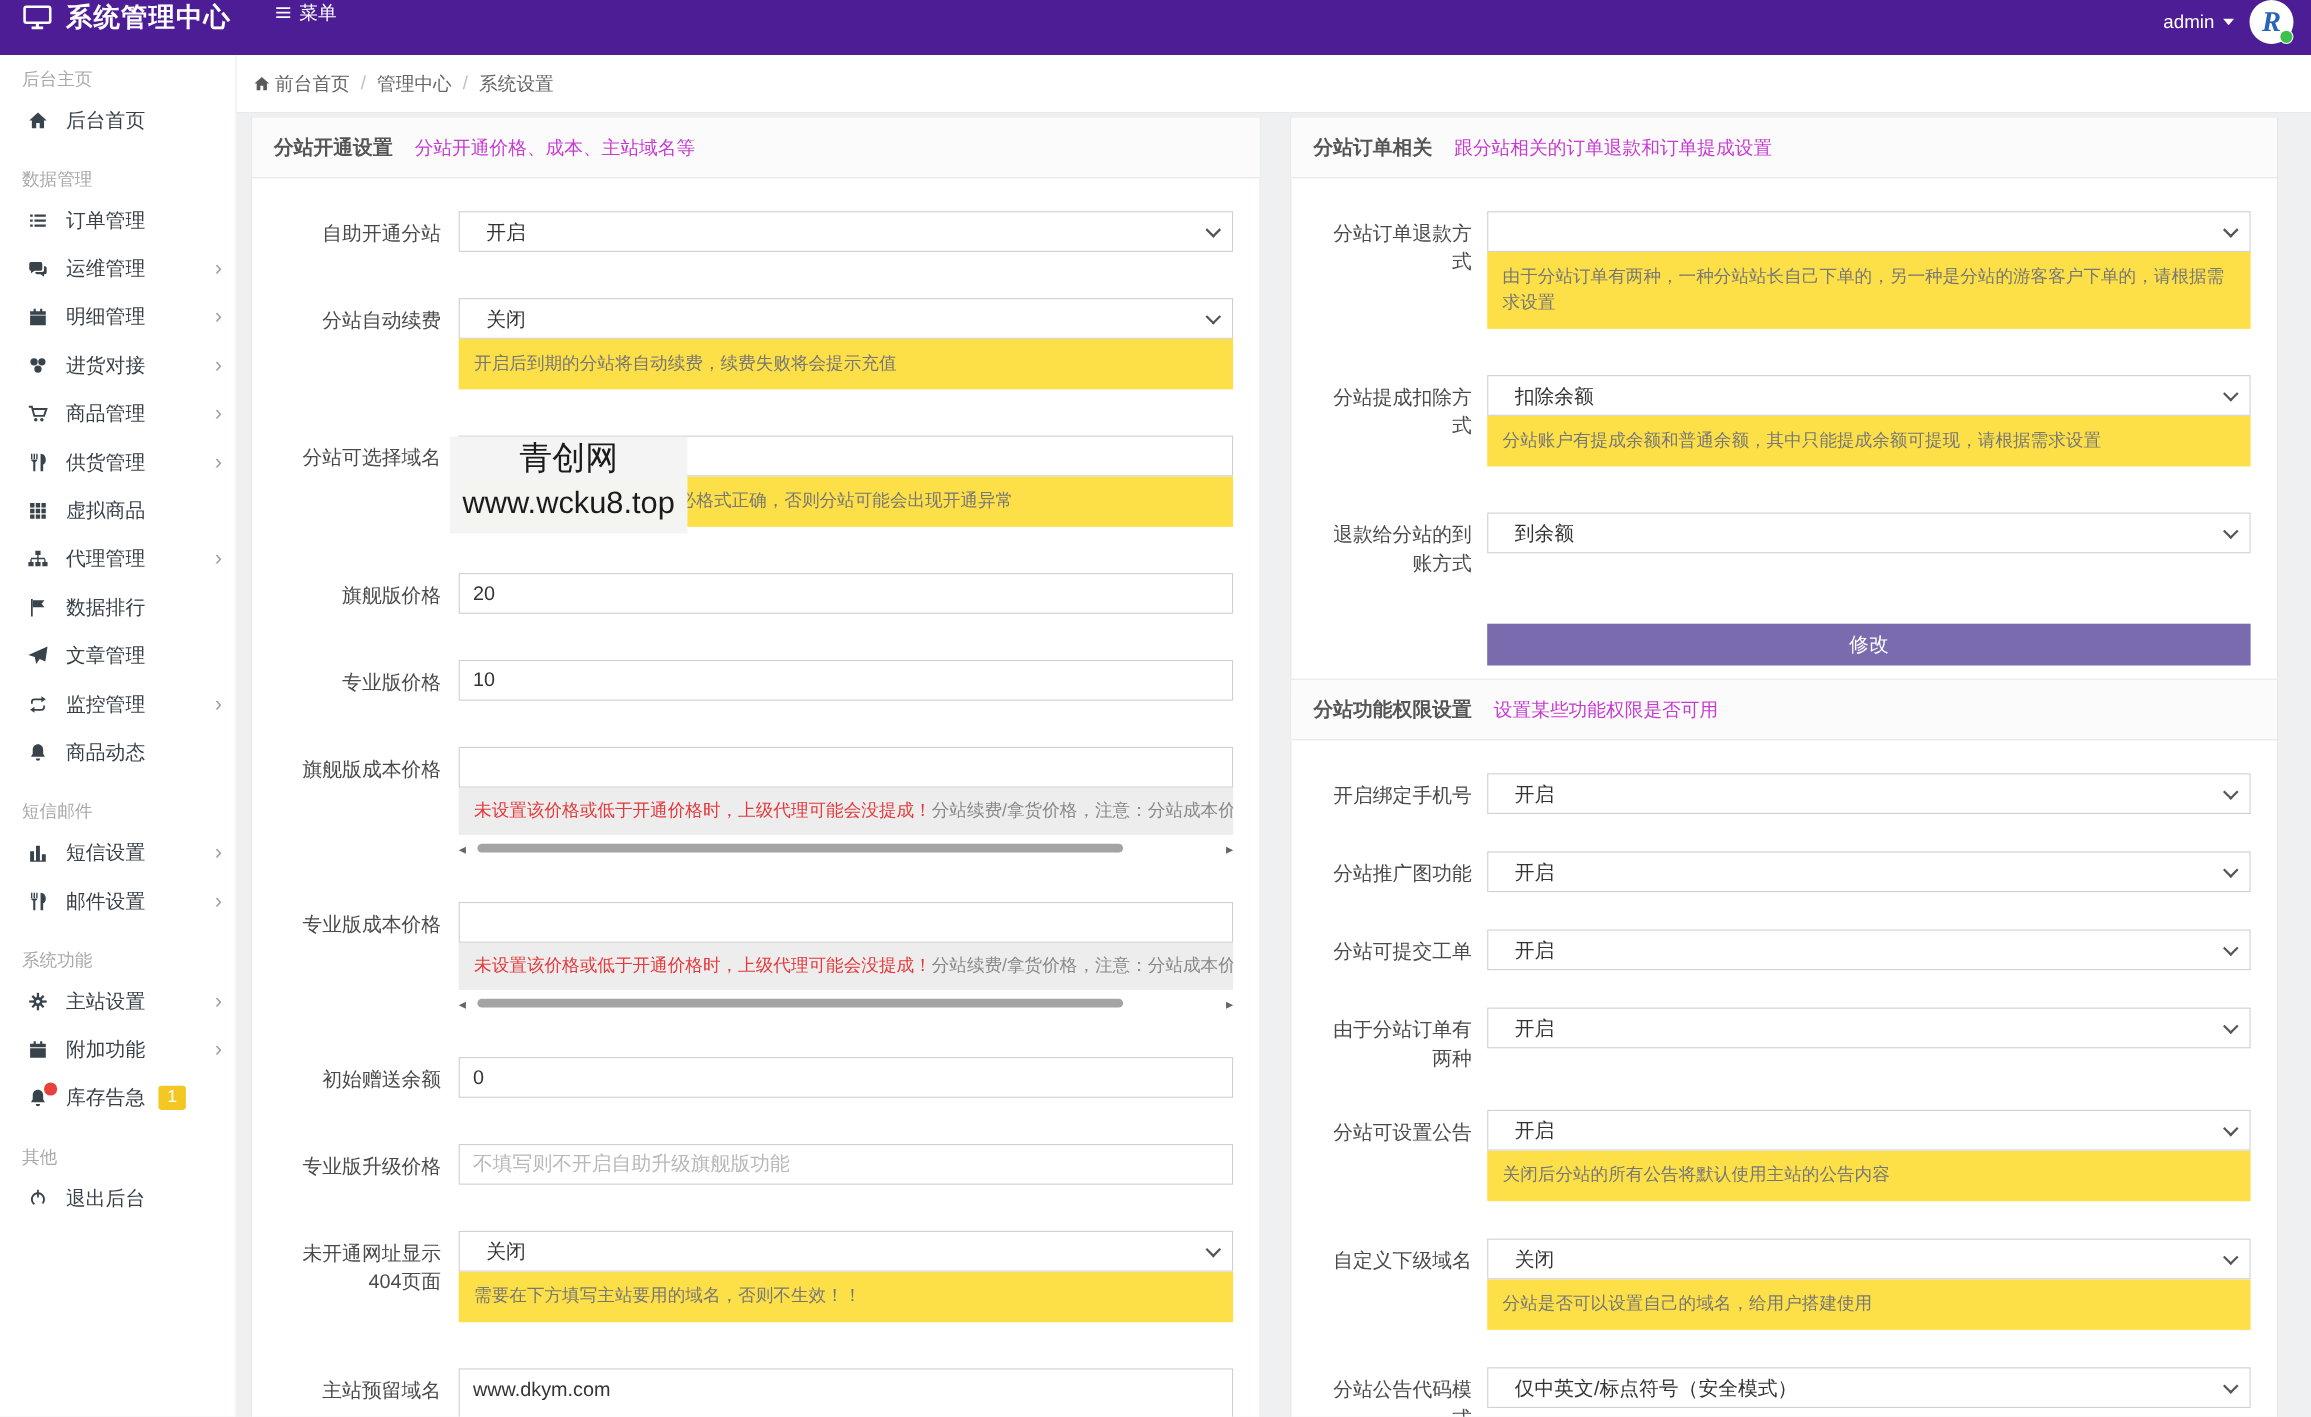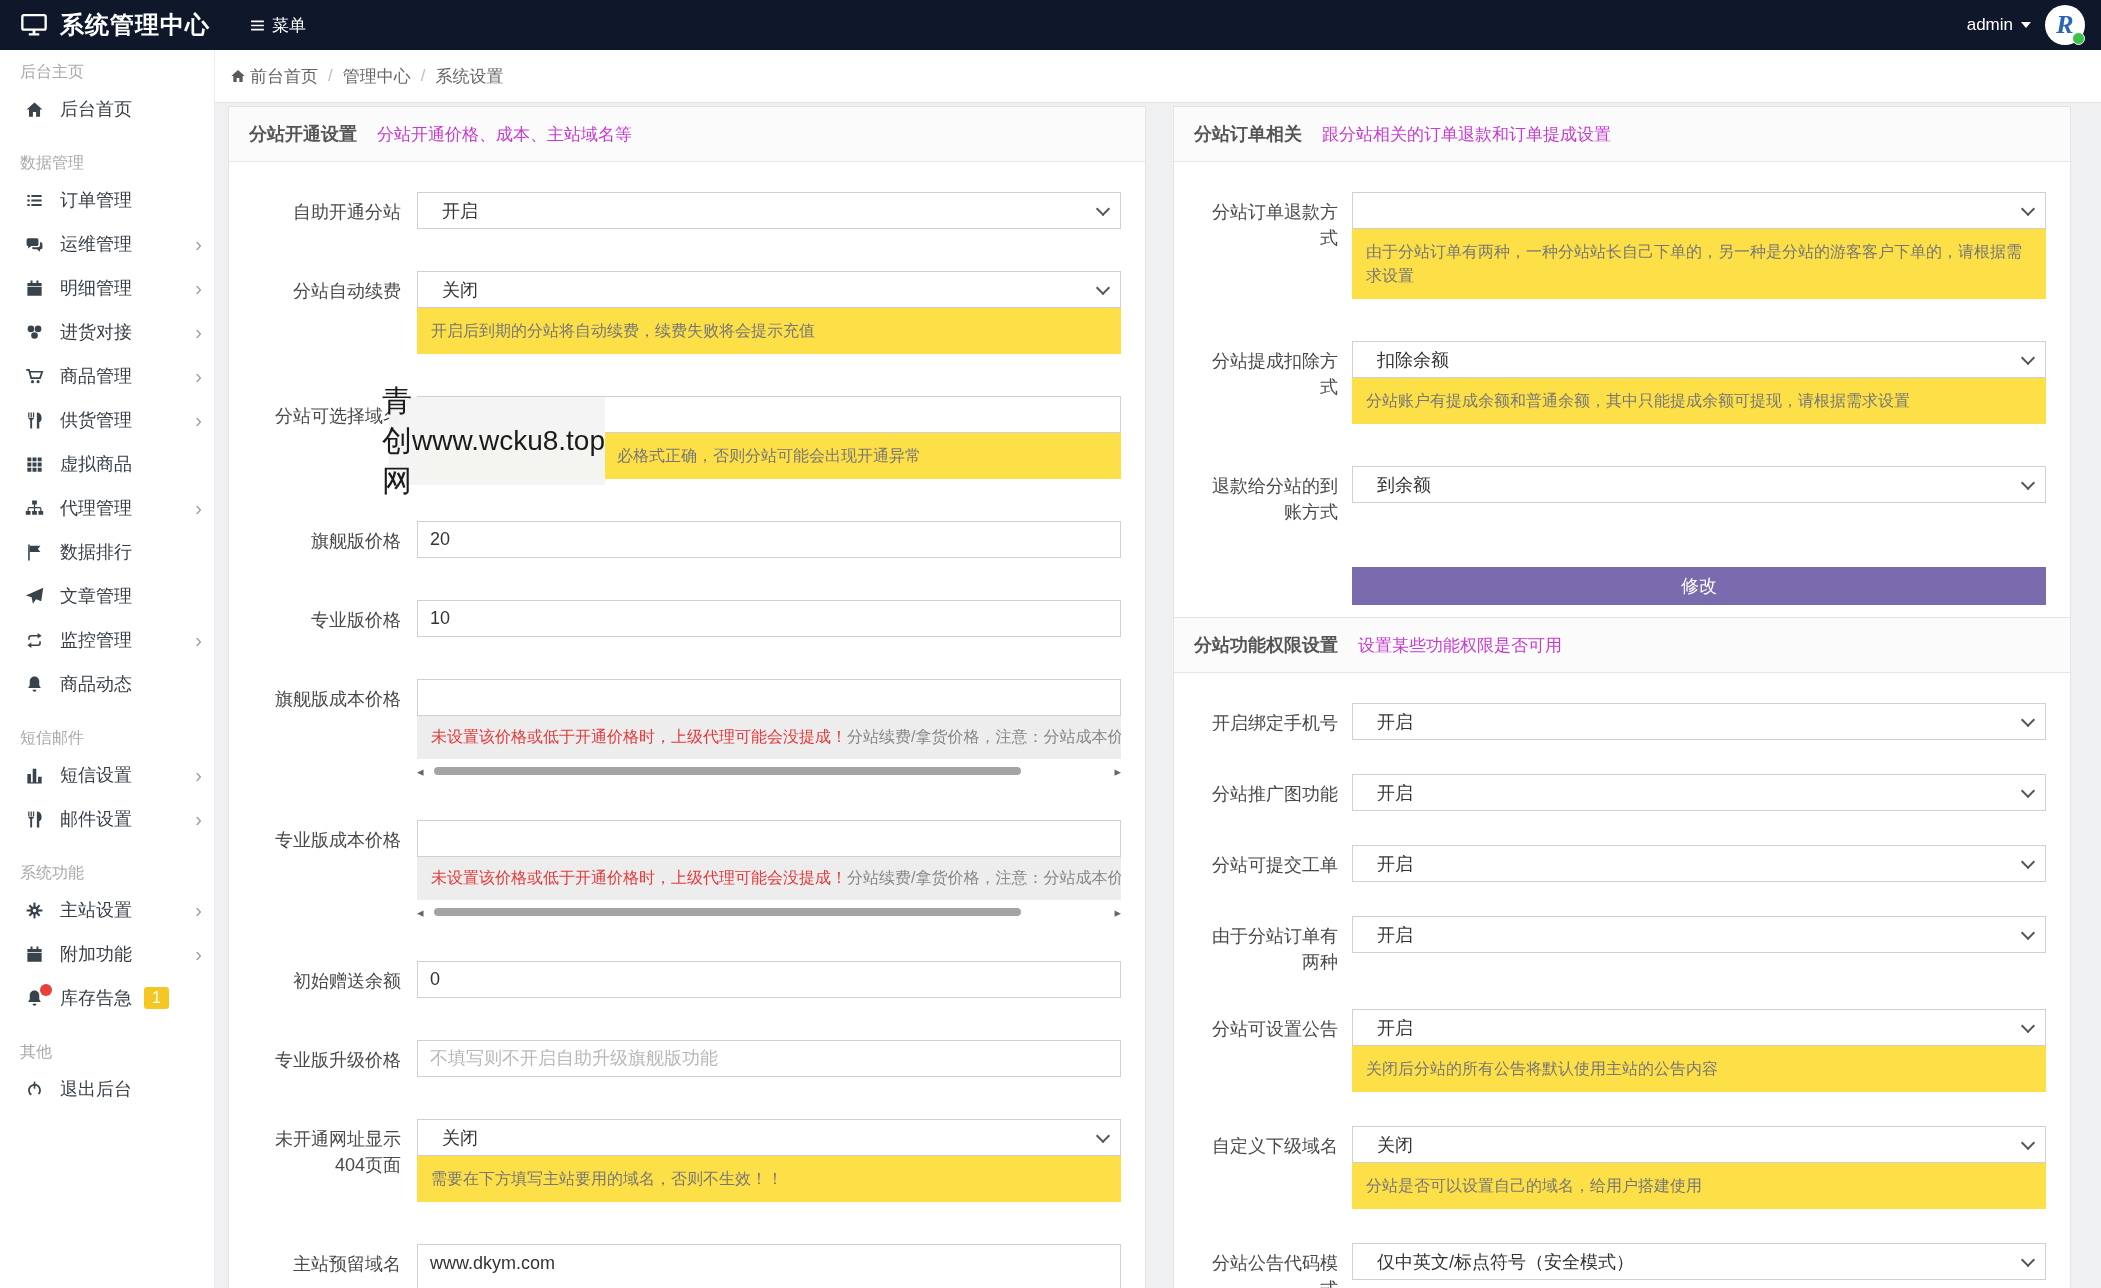--- a/index.html
+++ b/index.html
@@ -3,21 +3,21 @@
 <meta charset="utf-8">
 <style>
   html,body{margin:0;padding:0;}
   body{
     width:2101px;height:1288px;overflow:hidden;position:relative;
     background:#eff0f1;
     font-family:"Liberation Sans","DejaVu Sans",sans-serif;
     -webkit-font-smoothing:antialiased;
   }
   
-  .header{position:absolute;top:0;left:0;width:2101px;height:50px;background:#0f172a;display:flex;align-items:center;z-index:30;}
+  .header{position:absolute;top:0;left:0;width:2101px;height:50px;background:#4c1d95;display:flex;align-items:flex-start;z-index:30;}
   .brand{display:flex;align-items:center;width:247px;padding-left:20px;box-sizing:border-box;}
   .brand-ico svg{width:28px;height:28px;display:block;}
   .brand-title{color:#fff;font-size:24px;font-weight:bold;margin-left:12px;letter-spacing:1px;white-space:nowrap;}
   .menu-toggle{display:flex;align-items:center;color:#fff;font-size:17px;cursor:pointer;margin-left:2px;}
   .menu-toggle svg{width:17px;height:17px;margin-right:6px;}
   .header-right{margin-left:auto;display:flex;align-items:center;padding-right:16px;}
   .user{color:#fff;font-size:17px;display:flex;align-items:center;margin-right:14px;cursor:pointer;}
   .dcaret{width:0;height:0;border-left:5px solid transparent;border-right:5px solid transparent;border-top:6px solid #fff;margin-left:8px;}
   .avatar{width:40px;height:40px;border-radius:50%;background:#fff;position:relative;display:flex;align-items:center;justify-content:center;overflow:visible;}
   .avatar .glyph{color:#2a64b8;font-size:26px;font-weight:bold;font-style:italic;font-family:"Liberation Serif","DejaVu Serif",serif;}
@@ -66,22 +66,22 @@
   .fhelp.indent{padding-left:200px;}
   .warnbox{background:#ededed;padding:11px 14px;font-size:16px;white-space:nowrap;overflow:hidden;}
   .warnbox .wred{color:#e4393c;}
   .warnbox .wgray{color:#888;}
   .hscroll{display:flex;align-items:center;margin-top:5px;height:14px;}
   .harrow{color:#666;font-size:13px;line-height:1;flex-shrink:0;}
   .htrack{flex:1;height:10px;margin:0 4px;position:relative;}
   .hthumb{position:absolute;left:6px;top:1px;width:86%;height:8px;background:#a4a4a4;border-radius:4px;}
   .btn{display:block;width:100%;height:38px;background:#7a6aae;color:#fff;border:none;font-size:18px;font-family:inherit;cursor:pointer;}
   
-  .watermark{position:absolute;left:389px;top:397px;width:216px;height:88px;background:rgba(244,244,244,0.98);z-index:40;
-    display:flex;flex-direction:row;align-items:center;justify-content:flex-end;color:#1b1b1b;}
+  .watermark{position:absolute;left:409px;top:397px;width:216px;height:88px;background:rgba(244,244,244,0.98);z-index:40;
+    display:flex;flex-direction:column;align-items:center;justify-content:flex-start;color:#1b1b1b;}
   .wm1{font-size:30px;line-height:40px;}
   .wm2{font-size:28px;line-height:40px;}
 </style>
 </head>
 <body>
 
 <div class="header">
   <div class="brand">
     <span class="brand-ico">
       <svg viewBox="0 0 24 24">

